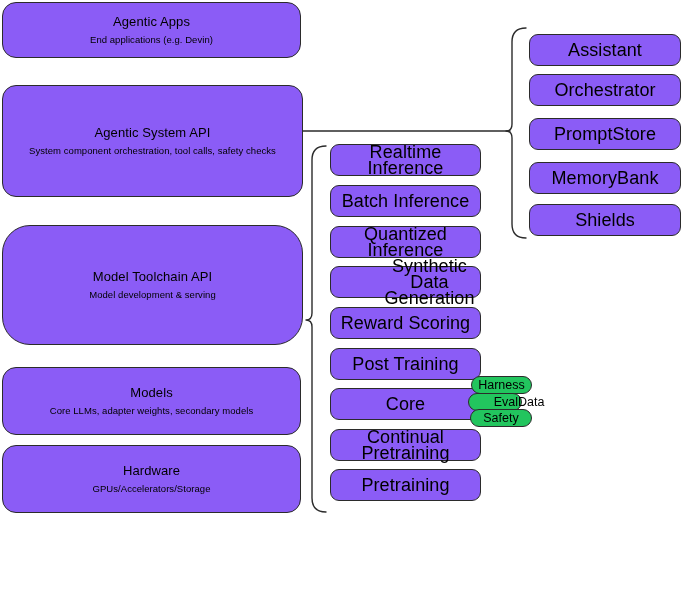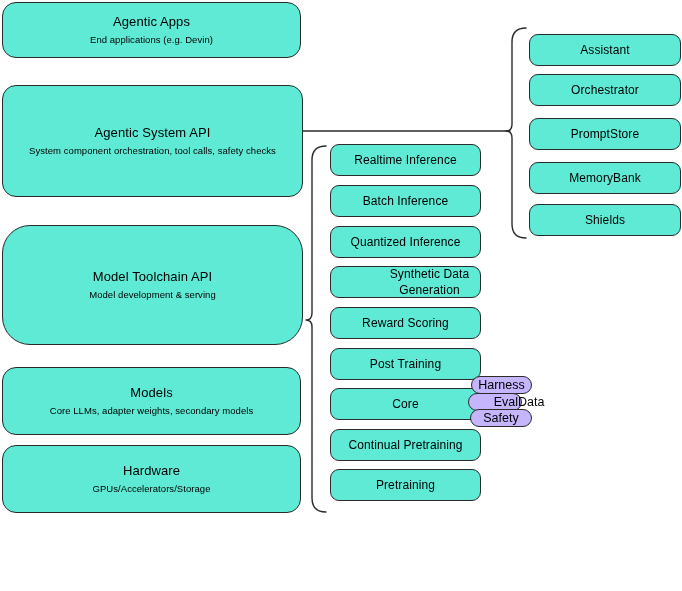--- a/index.html
+++ b/index.html
@@ -13,21 +13,21 @@
     height: 591px;
     background: #ffffff;
     font-family: "Liberation Sans", sans-serif;
     overflow: hidden;
   }
   .box {
     position: absolute;
     box-sizing: border-box;
     border: 1.4px solid #2b2b2b;
     border-radius: 12px;
-    background: #5eead4;
+    background: #8b5cf6;
     display: flex;
     flex-direction: column;
     align-items: center;
     justify-content: center;
     text-align: center;
   }
   .box .title {
     color: #000000;
     font-size: 13px;
     line-height: 16px;
@@ -38,26 +38,26 @@
     font-size: 9.5px;
     line-height: 13px;
     margin-top: 3px;
     letter-spacing: 0.05px;
   }
   .layer-box { border-radius: 14px; }
   .item-box {
     border-radius: 9px;
     border-width: 1.5px;
   }
-  .item-box .title { font-size: 12px; }
+  .item-box .title { font-size: 18px; }
   .pill {
     position: absolute;
     box-sizing: border-box;
     border: 1.4px solid #2b2b2b;
-    background: #c4b5fd;
+    background: #22c55e;
     border-radius: 999px;
     display: flex;
     align-items: center;
     justify-content: center;
     text-align: right;
   }
   .pill .title {
     font-size: 12.5px;
     color: #000000;
     line-height: 14px;

